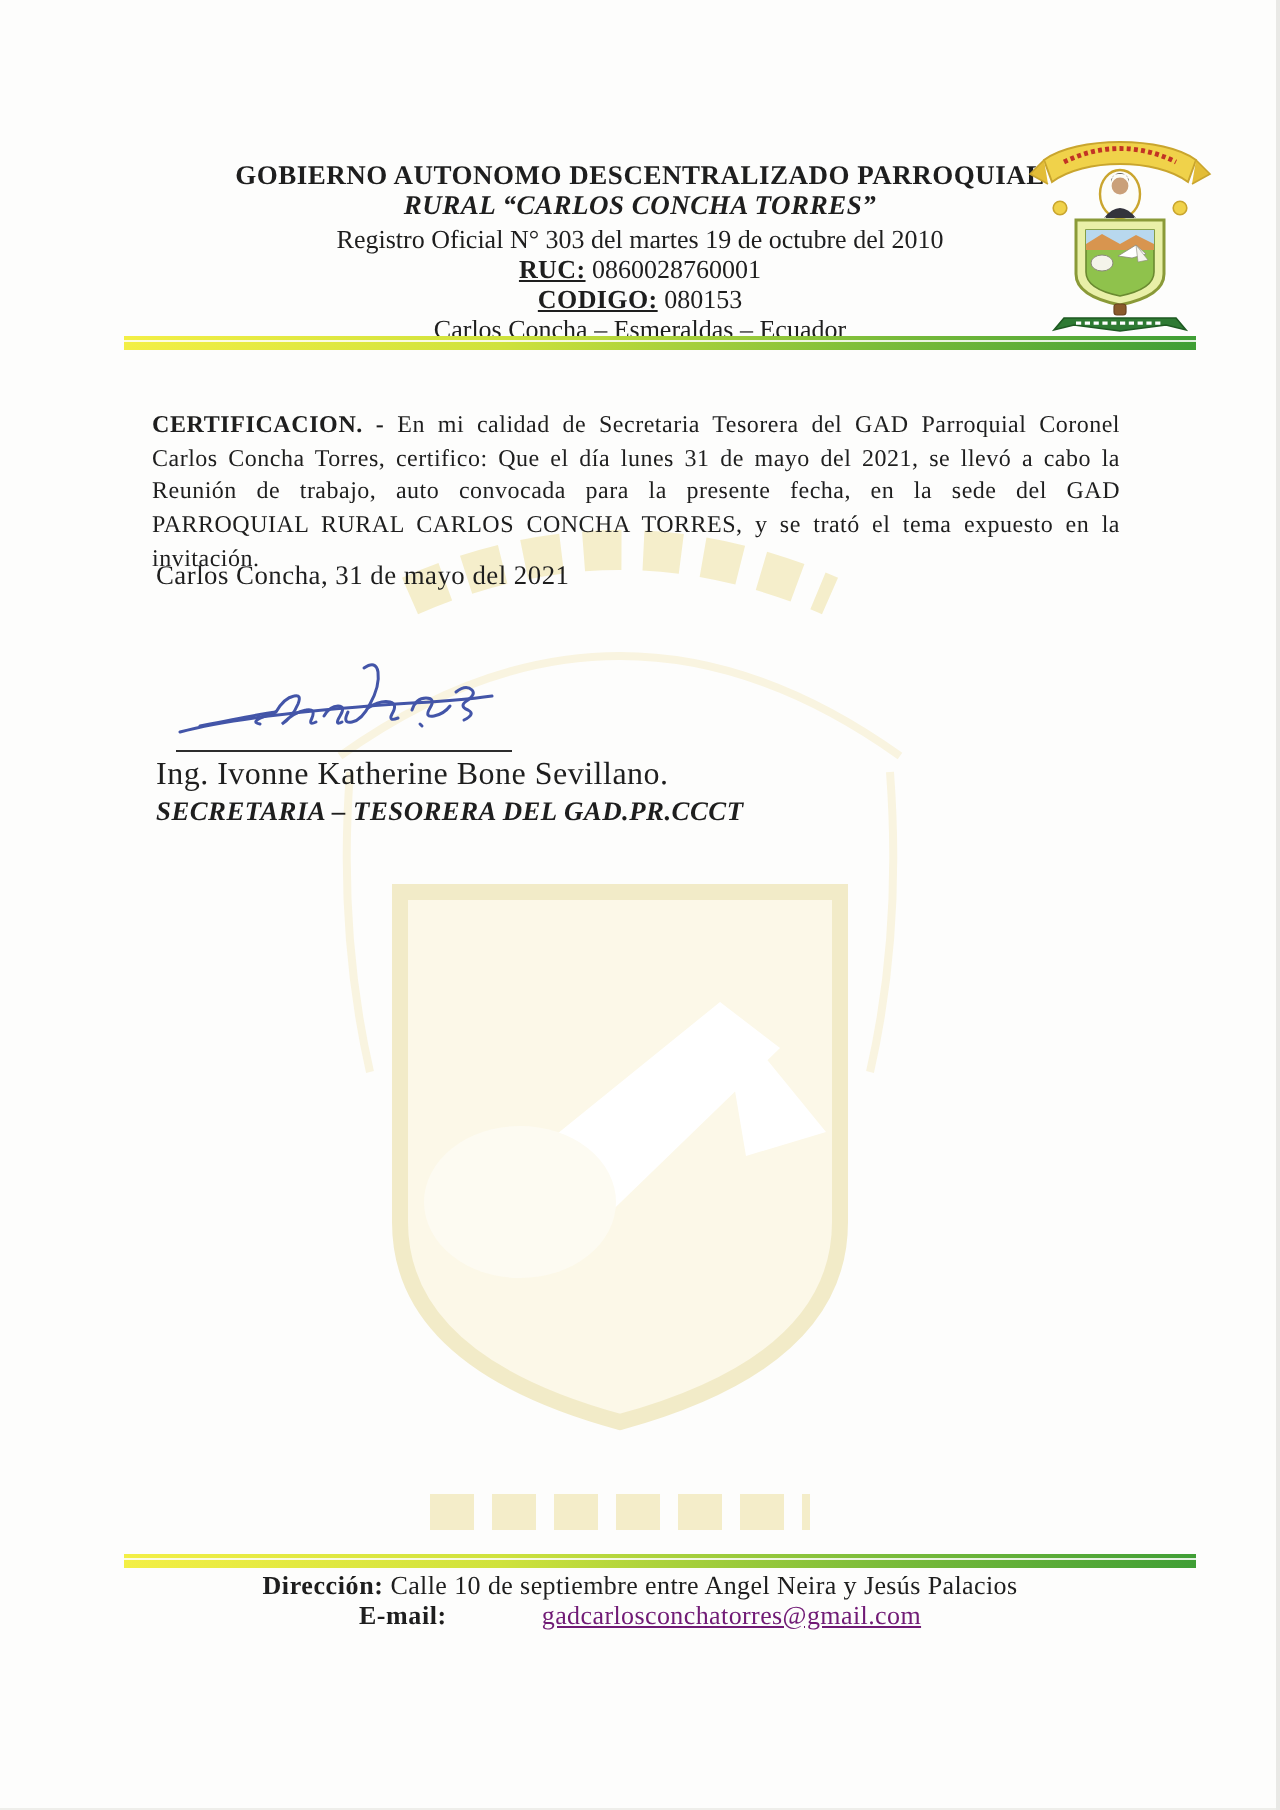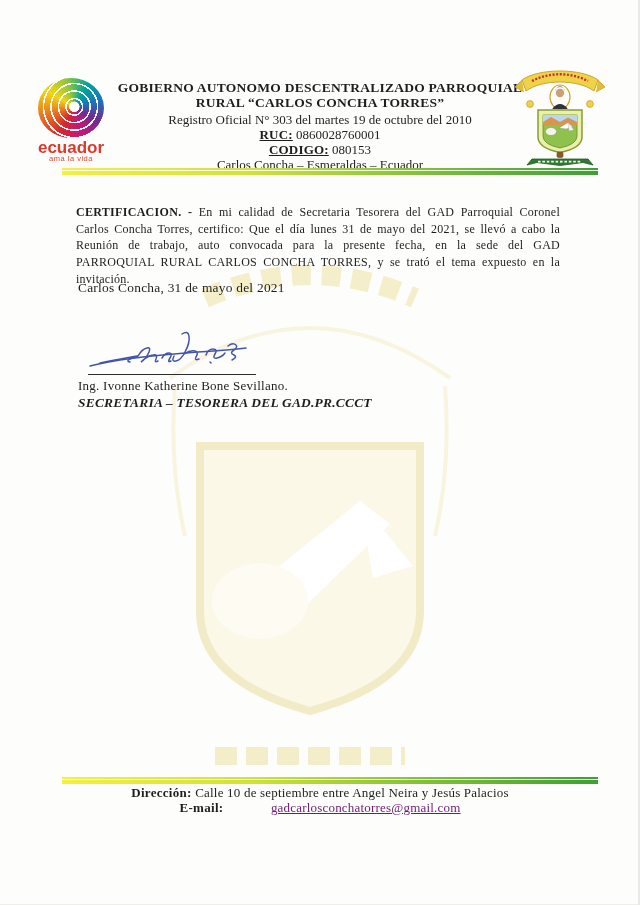--- a/index.html
+++ b/index.html
@@ -6,21 +6,21 @@
   body{width:640px;height:905px;background:#fff;font-family:"Liberation Serif",serif;color:#1e1e1e;}
   .page{position:relative;width:640px;height:905px;background:#fdfdfc;overflow:hidden;
         box-shadow:inset -2px 0 0 #e9e9e6, inset 0 -1px 0 #eeeeea;}
 
   
   .watermark{position:absolute;left:145px;top:256px;z-index:0;pointer-events:none;}
 
   
   .header-text{position:absolute;left:110px;top:80px;width:420px;text-align:center;z-index:2;}
   .h-org1{font-size:13.5px;font-weight:bold;letter-spacing:.25px;line-height:15px;}
-  .h-org2{font-size:13.5px;font-weight:bold;letter-spacing:.25px;line-height:15px;}
+  .h-org2{font-size:13.5px;font-weight:bold;font-style:italic;letter-spacing:.25px;line-height:15px;}
   .h-reg{font-size:13px;line-height:15px;margin-top:2px;}
   .h-line{font-size:13px;line-height:15px;}
   .h-line b{letter-spacing:.2px;text-decoration:underline;}
   .left-logo{position:absolute;left:25px;top:78px;width:92px;text-align:center;z-index:2;}
   .spiral{width:66px;height:60px;margin:0 auto;border-radius:50%;
     background:
       radial-gradient(circle at 55% 48%, #ffffff 0 5px, rgba(255,255,255,0) 5.5px),
       repeating-radial-gradient(circle at 55% 48%, rgba(255,255,255,.95) 0 1.6px, rgba(255,255,255,0) 1.6px 7.5px),
       conic-gradient(from 210deg at 55% 48%, #d7262c,#e87722,#f4d512,#8bc53f,#00a59b,#1b75bb,#6f2c91,#c4187d,#d7262c);}
   .ec-word{font-family:"Liberation Sans",sans-serif;font-weight:bold;font-size:17px;color:#d93a2b;line-height:15px;margin-top:2px;}
@@ -36,21 +36,21 @@
 
   
   .cert{position:absolute;left:76px;top:192px;width:484px;font-size:12px;line-height:16.7px;
         text-align:justify;letter-spacing:.25px;word-spacing:2px;z-index:2;}
   .cert b{letter-spacing:.3px;}
   .date-line{position:absolute;left:78px;top:280px;font-size:13.4px;letter-spacing:.25px;z-index:2;}
 
   .sig-block{position:absolute;left:78px;top:330px;z-index:2;}
   .sig-art{position:relative;left:8px;width:175px;height:42px;}
   .sig-rule{width:168px;border-top:1.6px solid #2d2d2d;margin-left:10px;margin-top:-2px;}
-  .sig-name{font-size:13px;letter-spacing:.25px;margin-top:3px;}
+  .sig-name{font-size:16px;letter-spacing:.25px;margin-top:3px;}
   .sig-title{font-size:13.4px;font-weight:bold;letter-spacing:.25px;margin-top:1px;font-style:italic;}
 
   
   .footer-text{position:absolute;left:0;top:786px;width:640px;text-align:center;z-index:2;}
   .f-line{font-size:13px;line-height:14.5px;letter-spacing:.2px;}
   .f-line b{letter-spacing:.3px;margin-top:37px;}
   a.email{color:#701a75;text-decoration:underline;cursor:pointer;margin-left:44px;}
 </style>
 </head>
 <body>
@@ -62,25 +62,20 @@
     <path d="M25,122 Q165,22 305,122" fill="none" stroke="#f9f4e0" stroke-width="4"></path>
     <path d="M30,130 q-6,80 10,150" fill="none" stroke="#f9f4e0" stroke-width="4"></path>
     <path d="M300,130 q6,80 -10,150" fill="none" stroke="#f9f4e0" stroke-width="4"></path>
     <path d="M55,190 h220 v165 q0,70 -110,100 q-110,-30 -110,-100 Z" fill="#fcf8e8" stroke="#f2ebc8" stroke-width="8"></path>
     <polygon points="110,330 215,245 245,268 150,360" fill="#ffffff"></polygon>
     <polygon points="215,245 268,310 228,322" fill="#ffffff"></polygon>
     <ellipse cx="115" cy="345" rx="48" ry="38" fill="#fdfbf2"></ellipse>
     <path d="M70,500 H260" fill="none" stroke="#f4edc9" stroke-width="18" stroke-dasharray="22 9"></path>
   </svg>
 
-  <div class="left-logo">
-    <div class="spiral"></div>
-    <div class="ec-word">ecuador</div>
-    <div class="ec-tag">ama la vida</div>
-  </div>
 
   <div class="header-text">
     <div class="h-org1">GOBIERNO AUTONOMO DESCENTRALIZADO PARROQUIAL</div>
     <div class="h-org2">RURAL “CARLOS CONCHA TORRES”</div>
     <div class="h-reg">Registro Oficial N° 303 del martes 19 de octubre del 2010</div>
     <div class="h-line">
       <b>RUC:</b>
       <span>0860028760001</span>
     </div>
     <div class="h-line">

